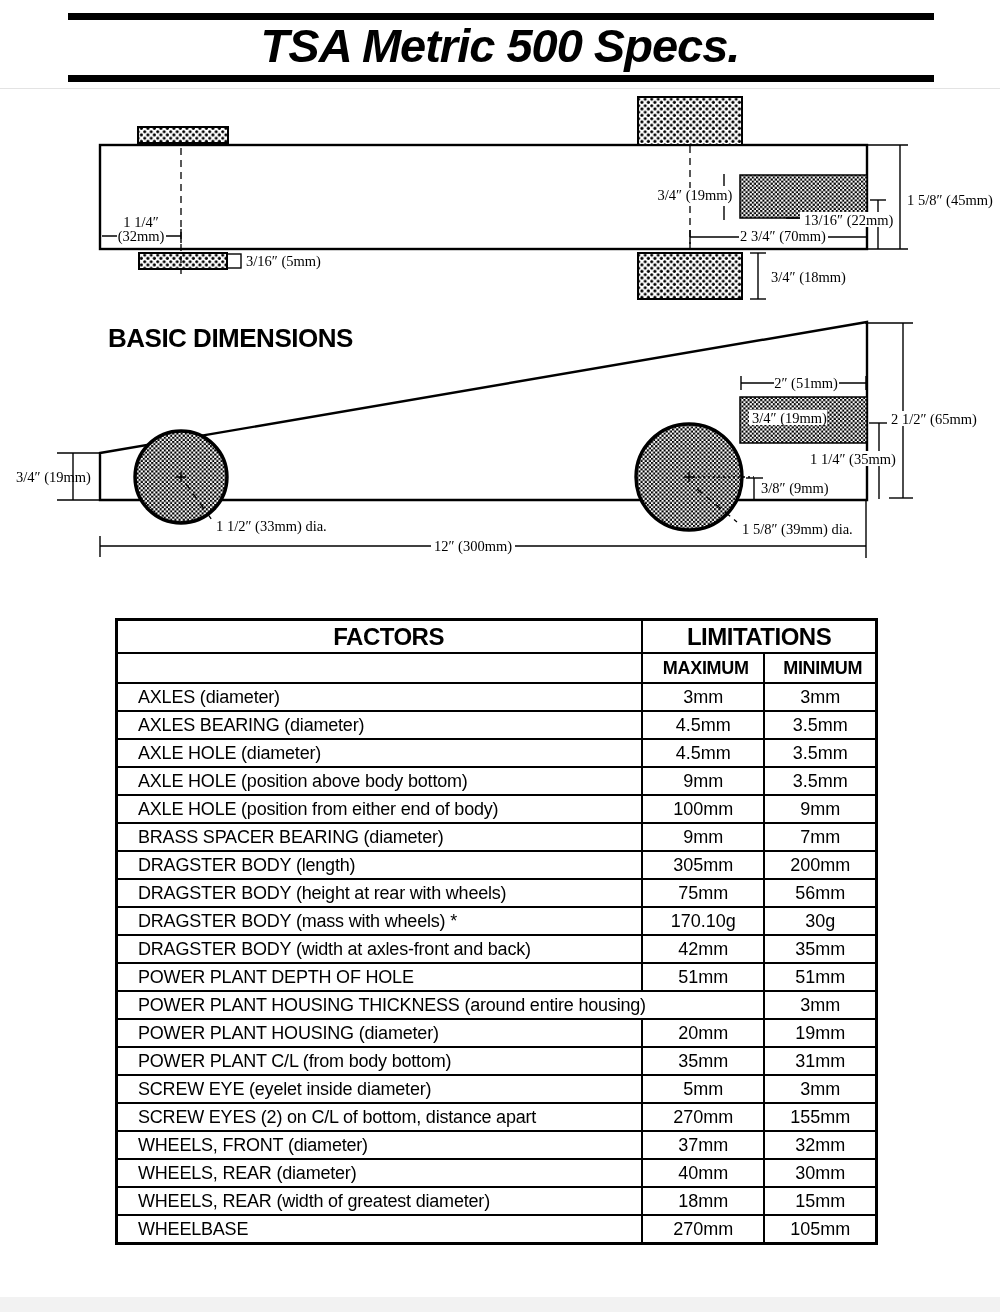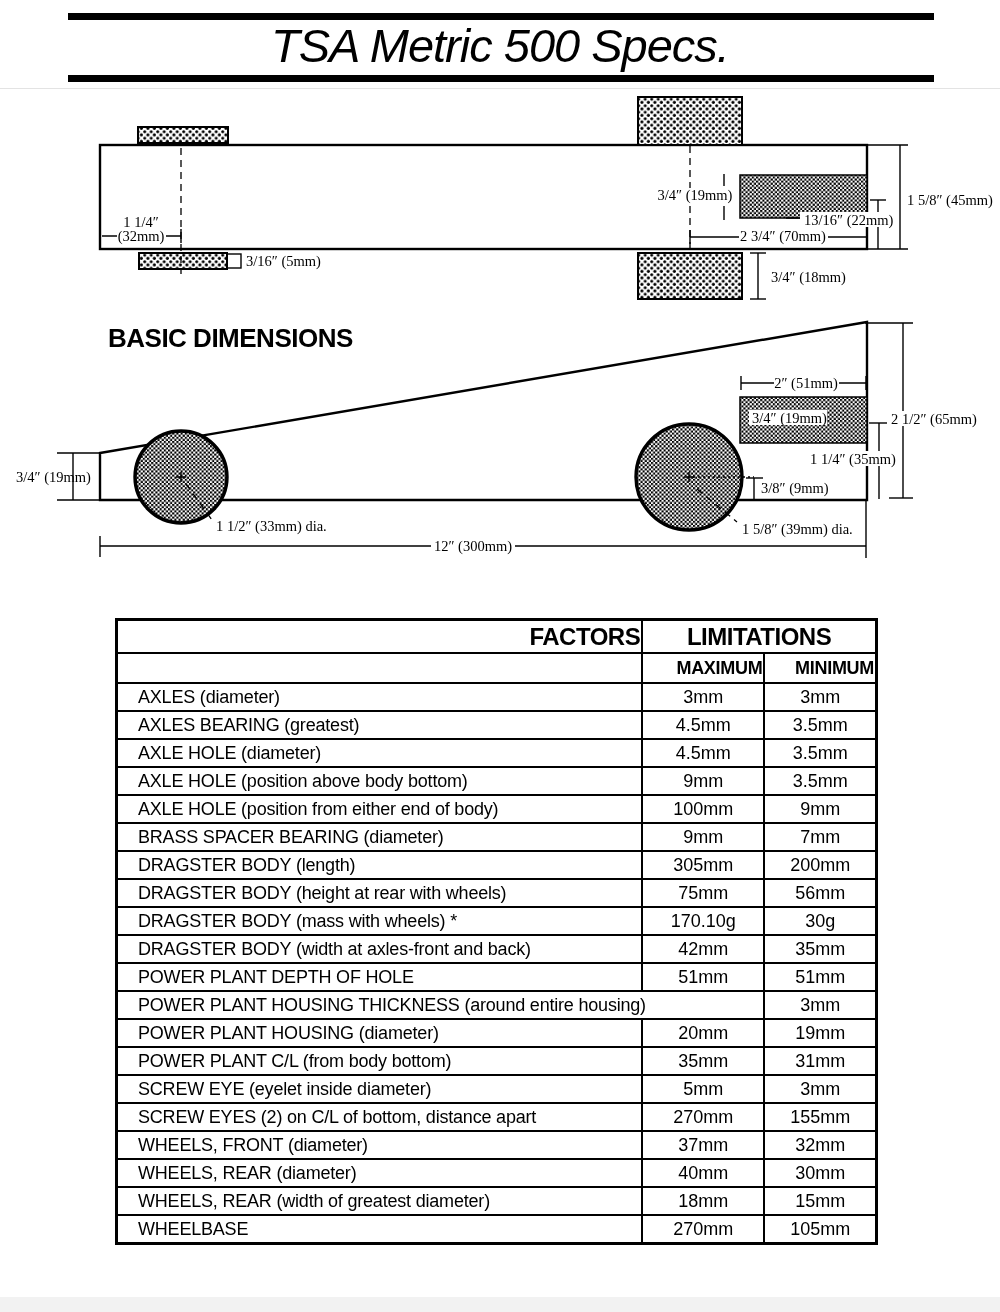--- a/index.html
+++ b/index.html
@@ -1,21 +1,21 @@
 <!DOCTYPE html>
 <html><head>
 <meta charset="utf-8">
 <style>
   html,body{margin:0;padding:0;background:#fff;}
   .page{position:relative;width:1000px;height:1312px;background:#ffffff;
         font-family:"Liberation Sans",sans-serif;color:#000;overflow:hidden;}
   .bar{position:absolute;left:68px;width:866px;height:7px;background:#000;}
   .bar.top{top:13px;} .bar.bottom{top:75px;}
   .page-title{position:absolute;top:21px;left:0;width:1000px;text-align:center;
-        font-family:"Liberation Sans",sans-serif;font-weight:normal;font-style:italic;
+        font-family:"Liberation Sans",sans-serif;font-weight:bold;font-style:italic;
         font-size:47px;letter-spacing:-1px;line-height:50px;}
   .scanline{position:absolute;top:88px;left:0;width:1000px;height:1px;background:#e3e3e3;}
   .scanband{position:absolute;top:1297px;left:0;width:1000px;height:15px;background:#f2f2f2;}
   .diagram{position:absolute;top:88px;left:0;}
 
   
   .ln{stroke:#000;stroke-width:1.4;fill:none;}
   .outline{stroke:#000;stroke-width:2.4;fill:#fff;}
   .wheel{stroke:#000;stroke-width:2;}
   .wheelc{stroke:#000;stroke-width:3.4;}
@@ -26,23 +26,23 @@
   .mid{text-anchor:middle;}
   .tbg{fill:#fff;}
   .heading{font-family:"Liberation Sans",sans-serif;font-weight:bold;font-size:26px;
            letter-spacing:-0.5px;fill:#000;}
 
   
   .table-wrap{position:absolute;top:618px;left:115px;}
   table.spec{border-collapse:collapse;table-layout:fixed;width:763px;border:3px solid #000;}
   table.spec th,table.spec td{border:2px solid #000;vertical-align:middle;
         font-family:"Liberation Sans",sans-serif;overflow:hidden;white-space:nowrap;}
-  th.factors{height:29px;text-align:right;font-size:24px;padding-left:19px;letter-spacing:-0.5px;}
+  th.factors{height:29px;text-align:center;font-size:24px;padding-left:19px;letter-spacing:-0.5px;}
   th.limitations{font-size:24px;letter-spacing:-0.5px;}
-  th.sub{height:26px;text-align:right;font-size:18px;padding-left:6px;letter-spacing:-0.3px;}
+  th.sub{height:26px;text-align:center;font-size:18px;padding-left:6px;letter-spacing:-0.3px;}
   th.blank{border-right:2px solid #000;}
   td.factor{height:24px;font-size:18px;padding-left:20px;letter-spacing:-0.2px;}
   td.val{height:24px;font-size:18px;text-align:center;border-radius:12px;}
   .footer-note{position:absolute;top:1308px;left:118px;font-size:19px;
         font-family:"Liberation Sans",sans-serif;letter-spacing:-0.2px;}
 </style>
 </head>
 <body>
 
 <div class="page">
@@ -185,21 +185,21 @@
           <th class="sub">MINIMUM</th>
         </tr>
       </thead>
       <tbody>
           <tr>
             <td class="factor">AXLES (diameter)</td>
             <td class="val">3mm</td>
             <td class="val">3mm</td>
           </tr>
           <tr>
-            <td class="factor">AXLES BEARING (greatest)</td>
+            <td class="factor">AXLES BEARING (diameter)</td>
             <td class="val">4.5mm</td>
             <td class="val">3.5mm</td>
           </tr>
           <tr>
             <td class="factor">AXLE HOLE (diameter)</td>
             <td class="val">4.5mm</td>
             <td class="val">3.5mm</td>
           </tr>
           <tr>
             <td class="factor">AXLE HOLE (position above body bottom)</td>

